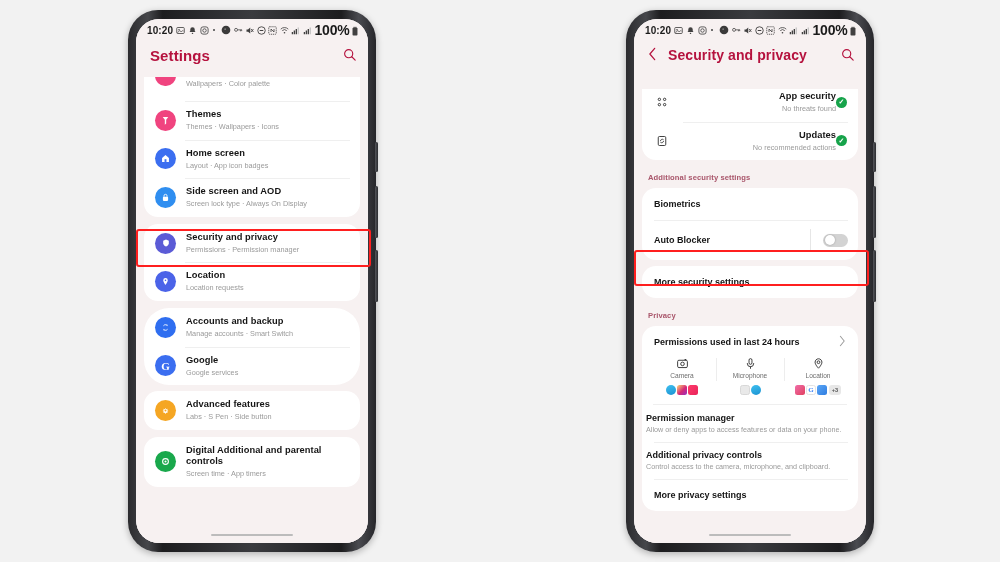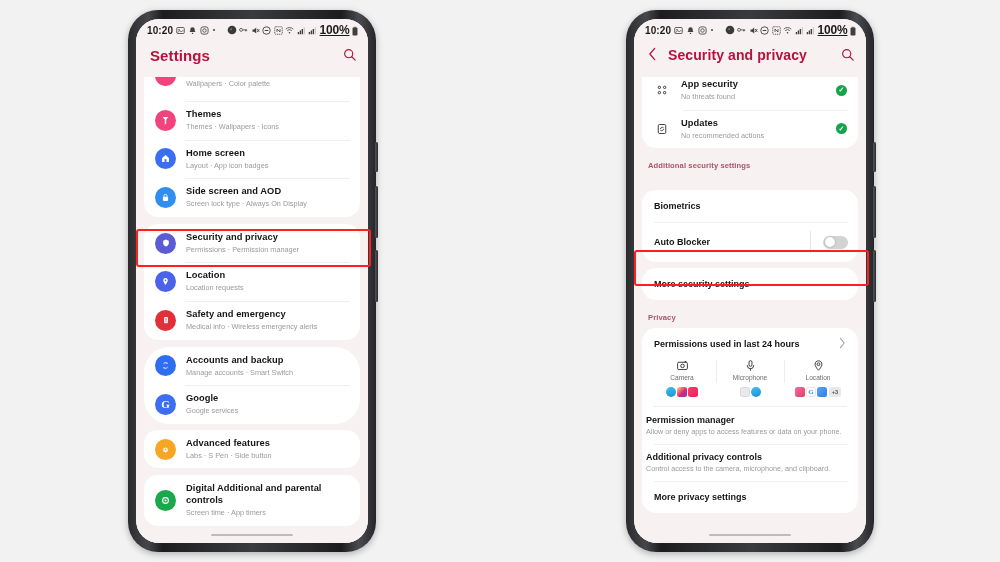--- a/index.html
+++ b/index.html
@@ -44,21 +44,21 @@
     display:flex;align-items:center;
     padding:0 10px 0 11px;
     font-size:9.5px;font-weight:bold;color:#1b1b1b;
     position:relative;
   }
   .sb-left{display:flex;align-items:center;gap:3px;}
   .sb-time{font-size:10px;font-weight:bold;letter-spacing:.1px;}
   .sb-right{margin-left:auto;display:flex;align-items:center;gap:2.5px;}
   .sb-ic{display:inline-block;width:9px;height:9px;opacity:.85;}
   .sb-ic svg{display:block;}
-  .sb-batt{font-size:12px;font-weight:bold;letter-spacing:-.2px;text-decoration:underline;}
+  .sb-batt{font-size:14px;font-weight:bold;letter-spacing:-.2px;}
   .dotsep{width:2px;height:2px;border-radius:50%;background:#444;display:inline-block;margin:0 1px;}
 
   
   .appbar{
     background:#f7f1f1;
     display:flex;align-items:flex-start;
     padding:6px 12px 12px 14px;
   }
   .appbar .back{
     color:#b5123e;font-size:16px;line-height:1;margin-right:8px;
@@ -331,33 +331,20 @@
               <svg width="11" height="11" viewBox="0 0 16 16">
                   <path d="M8 3a3.3 3.3 0 00-3.3 3.3C4.7 9 8 13 8 13s3.3-4 3.3-6.7A3.3 3.3 0 008 3z" fill="#fff"></path>
                   <circle cx="8" cy="6.3" r="1.2" fill="#4b63e8"></circle>
                 </svg>
             </div>
             <div class="rtext">
               <div class="rtitle">Location</div>
               <div class="rsub">Location requests</div>
             </div>
           </div>
-          <div class="row">
-            <div class="ricon" style="background:#e0313a;">
-              <svg width="10" height="10" viewBox="0 0 16 16">
-                  <rect x="5" y="3" width="6" height="10" rx="1.4" fill="#fff"></rect>
-                  <rect x="7.3" y="5" width="1.4" height="4" fill="#e0313a"></rect>
-                  <rect x="7.3" y="10" width="1.4" height="1.4" fill="#e0313a"></rect>
-                </svg>
-            </div>
-            <div class="rtext">
-              <div class="rtitle">Safety and emergency</div>
-              <div class="rsub">Medical info  ·  Wireless emergency alerts</div>
-            </div>
-          </div>
         </div>
 
         <div class="card" style="margin-top:7px;border-radius:25px;">
           <div class="row">
             <div class="ricon" style="background:#2f6ef0;">
               <svg width="11" height="11" viewBox="0 0 16 16">
                   <path d="M5 5.5a3.6 3.6 0 015.6-.4M11 10.5a3.6 3.6 0 01-5.6.4" stroke="#fff" stroke-width="1.3" fill="none"></path>
                   <path d="M10.2 3.4l1.2 1.8-2 .4M5.8 12.6l-1.2-1.8 2-.4" fill="#fff"></path>
                 </svg>
             </div>
@@ -519,21 +506,21 @@
         <div class="search">
           <svg width="13" height="13" viewBox="0 0 16 16">
               <circle cx="7" cy="7" r="5" fill="none" stroke="#b5123e" stroke-width="1.4"></circle>
               <path d="M10.8 10.8L15 15" stroke="#b5123e" stroke-width="1.4" stroke-linecap="round"></path>
             </svg>
         </div>
       </div>
 
       <div class="scroll">
 
-        <div class="card flat-top" style="margin-top:0;">
+        <div class="card flat-top" style="margin-top:12px;text-align:right;">
           <div class="row" style="padding-top:2px;">
             <div class="outline-ic">
               <svg width="12" height="12" viewBox="0 0 16 16">
                   <circle cx="4.5" cy="4.5" r="1.6" fill="none" stroke="#2b2b2b" stroke-width="1.2"></circle>
                   <circle cx="11.5" cy="4.5" r="1.6" fill="none" stroke="#2b2b2b" stroke-width="1.2"></circle>
                   <circle cx="4.5" cy="11.5" r="1.6" fill="none" stroke="#2b2b2b" stroke-width="1.2"></circle>
                   <circle cx="11.5" cy="11.5" r="1.6" fill="none" stroke="#2b2b2b" stroke-width="1.2"></circle>
                 </svg>
             </div>
             <div class="rtext">
@@ -552,21 +539,21 @@
             <div class="rtext">
               <div class="rtitle">Updates</div>
               <div class="rsub">No recommended actions</div>
             </div>
             <div class="check">✓</div>
           </div>
         </div>
 
         <div class="sectionhdr">Additional security settings</div>
 
-        <div class="card" style="margin-top:14px;">
+        <div class="card" style="margin-top:0;">
           <div class="prow" style="padding:11px 12px;">
             <div class="ptitle">Biometrics</div>
           </div>
           <div class="prow" style="display:flex;align-items:center;padding:9px 10px 9px 12px;">
             <div style="flex:1;min-width:0;">
               <div class="ptitle">Auto Blocker</div>
             </div>
             <div style="width:1px;height:22px;background:#e6e6e6;margin:0 2px 0 6px;"></div>
             <div class="toggle"></div>
           </div>

